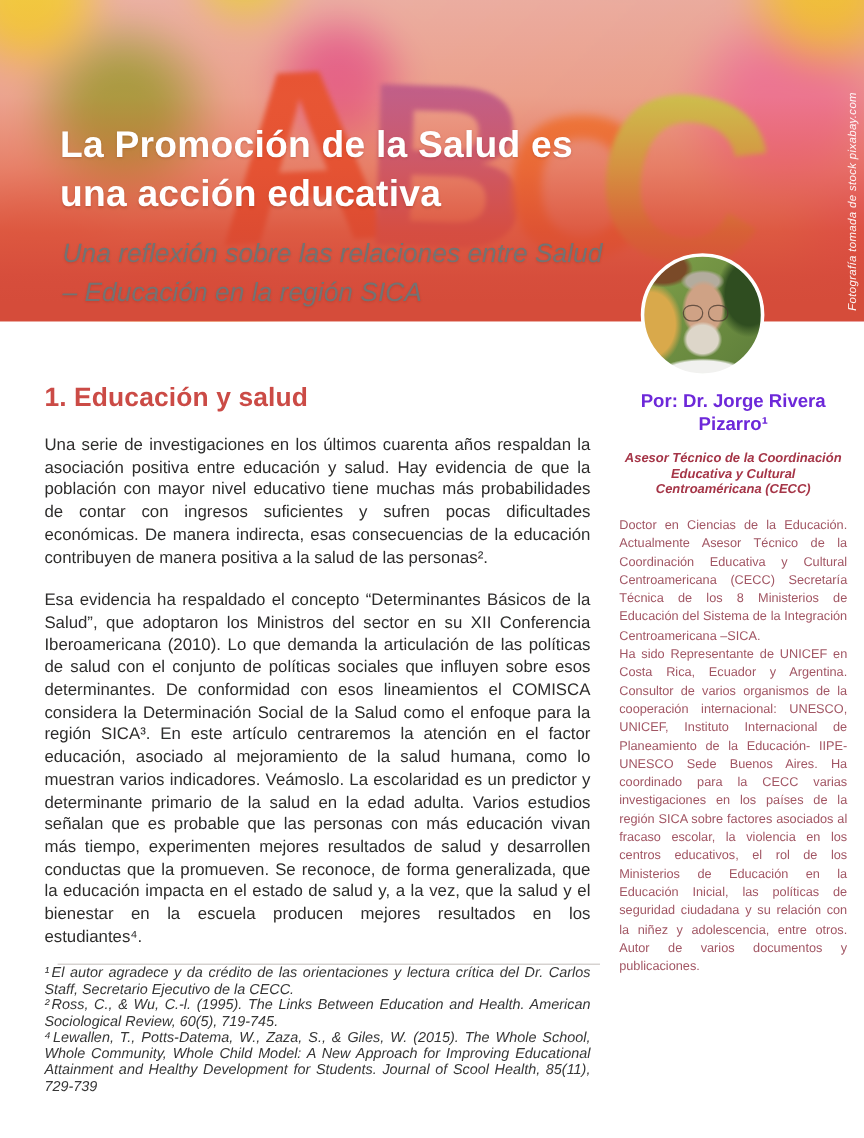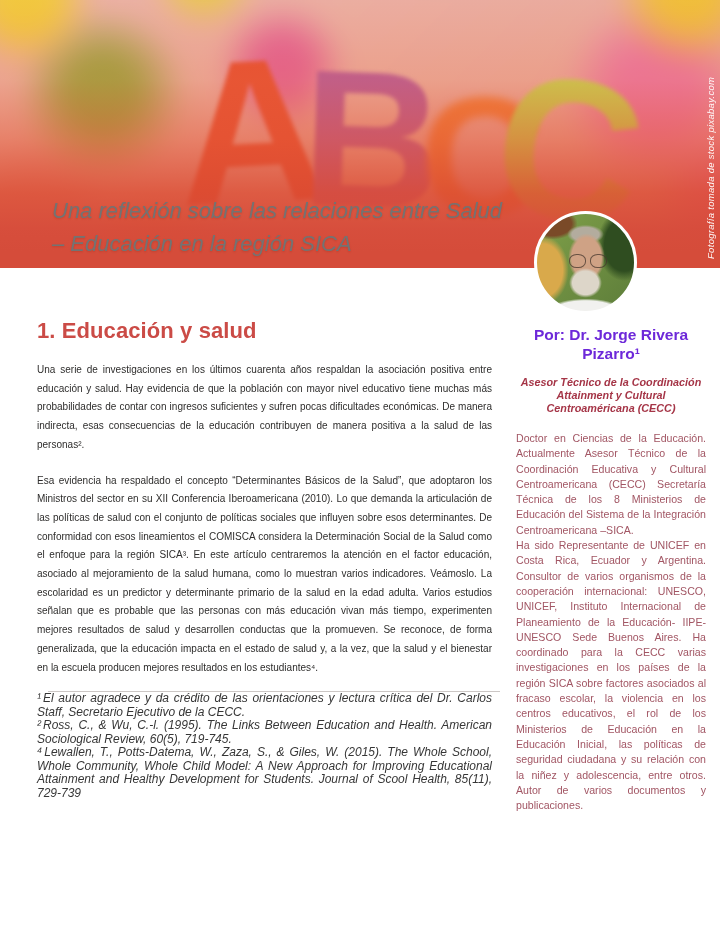--- a/index.html
+++ b/index.html
@@ -78,21 +78,21 @@
     content:""; position:absolute; width:15px; height:12px; border-radius:45%;
     border:1.5px solid rgba(70,55,45,0.75); top:0;
   }
   .avatar-glasses::before { left:2px; }
   .avatar-glasses::after  { right:2px; }
 
   
   .main { position:absolute; left:37px; top:318px; width:455px; }
   .section-heading { color:#cb4b46; font-size:22px; font-weight:bold; letter-spacing:0.1px; }
   .body-par {
-    margin-top:17px; font-size:10px; line-height:18.7px; color:#2e2d2c;
+    margin-top:17px; font-size:14px; line-height:18.7px; color:#2e2d2c;
     text-align:justify;
   }
   .divider { border:none; border-top:1px solid #ccc7c5; margin:14px 0 0 11px; width:452px; }
   .footnotes { font-size:12px; line-height:13.5px; color:#363636; font-style:italic; text-align:justify; }
   .footnote-marker { margin-right:2px; }
 
   
   .sidebar { position:absolute; left:516px; top:325px; width:190px; }
   .byline { color:#6d28d9; font-weight:bold; font-size:15.5px; line-height:19px; text-align:center; }
   .author-role { margin-top:13px; color:#a53547; font-weight:bold; font-style:italic; font-size:10.8px; line-height:13px; text-align:center; }
@@ -105,20 +105,24 @@
 <div class="page">
 
   <div class="hero">
     <div class="hero-bg"></div>
     <span class="hero-letter l-a">A</span>
     <span class="hero-letter l-b">B</span>
     <span class="hero-letter l-c1">C</span>
     <span class="hero-letter l-c2">C</span>
     <div class="hero-overlay"></div>
 
+    <h1 class="hero-title">
+      <div>La Promoción de la Salud es</div>
+      <div>una acción educativa</div>
+    </h1>
 
     <div class="hero-subtitle">
       <div>Una reflexión sobre las relaciones entre Salud</div>
       <div>– Educación en la región SICA</div>
     </div>
 
     <div class="photo-credit">Fotografía tomada de stock pixabay.com</div>
   </div>
 
   <div class="avatar">
@@ -141,20 +145,20 @@
         <span class="footnote-marker">²</span><span>Ross, C., &amp; Wu, C.-l. (1995). The Links Between Education and Health. American Sociological Review, 60(5), 719-745.</span>
       </div>
       <div>
         <span class="footnote-marker">⁴</span><span>Lewallen, T., Potts-Datema, W., Zaza, S., &amp; Giles, W. (2015). The Whole School, Whole Community, Whole Child Model: A New Approach for Improving Educational Attainment and Healthy Development for Students. Journal of Scool Health, 85(11), 729-739</span>
       </div>
     </div>
   </div>
 
   <div class="sidebar">
     <div class="byline">Por: Dr. Jorge Rivera Pizarro¹</div>
-    <div class="author-role">Asesor Técnico de la Coordinación Attainment y Cultural Centroaméricana (CECC)</div>
+    <div class="author-role">Asesor Técnico de la Coordinación Educativa y Cultural Centroaméricana (CECC)</div>
     <div class="author-bio">
       <div class="bio-par">Doctor en Ciencias de la Educación. Actualmente Asesor Técnico de la Coordinación Educativa y Cultural Centroamericana (CECC) Secretaría Técnica de los 8 Ministerios de Educación del Sistema de la Integración Centroamericana –SICA.</div>
       <div class="bio-par">Ha sido Representante de UNICEF en Costa Rica, Ecuador y Argentina. Consultor de varios organismos de la cooperación internacional: UNESCO, UNICEF, Instituto Internacional de Planeamiento de la Educación- IIPE-UNESCO Sede Buenos Aires. Ha coordinado para la CECC varias investigaciones en los países de la región SICA sobre factores asociados al fracaso escolar, la violencia en los centros educativos, el rol de los Ministerios de Educación en la Educación Inicial, las políticas de seguridad ciudadana y su relación con la niñez y adolescencia, entre otros. Autor de varios documentos y publicaciones.</div>
     </div>
   </div>
 
 </div>
 
 </body></html>

